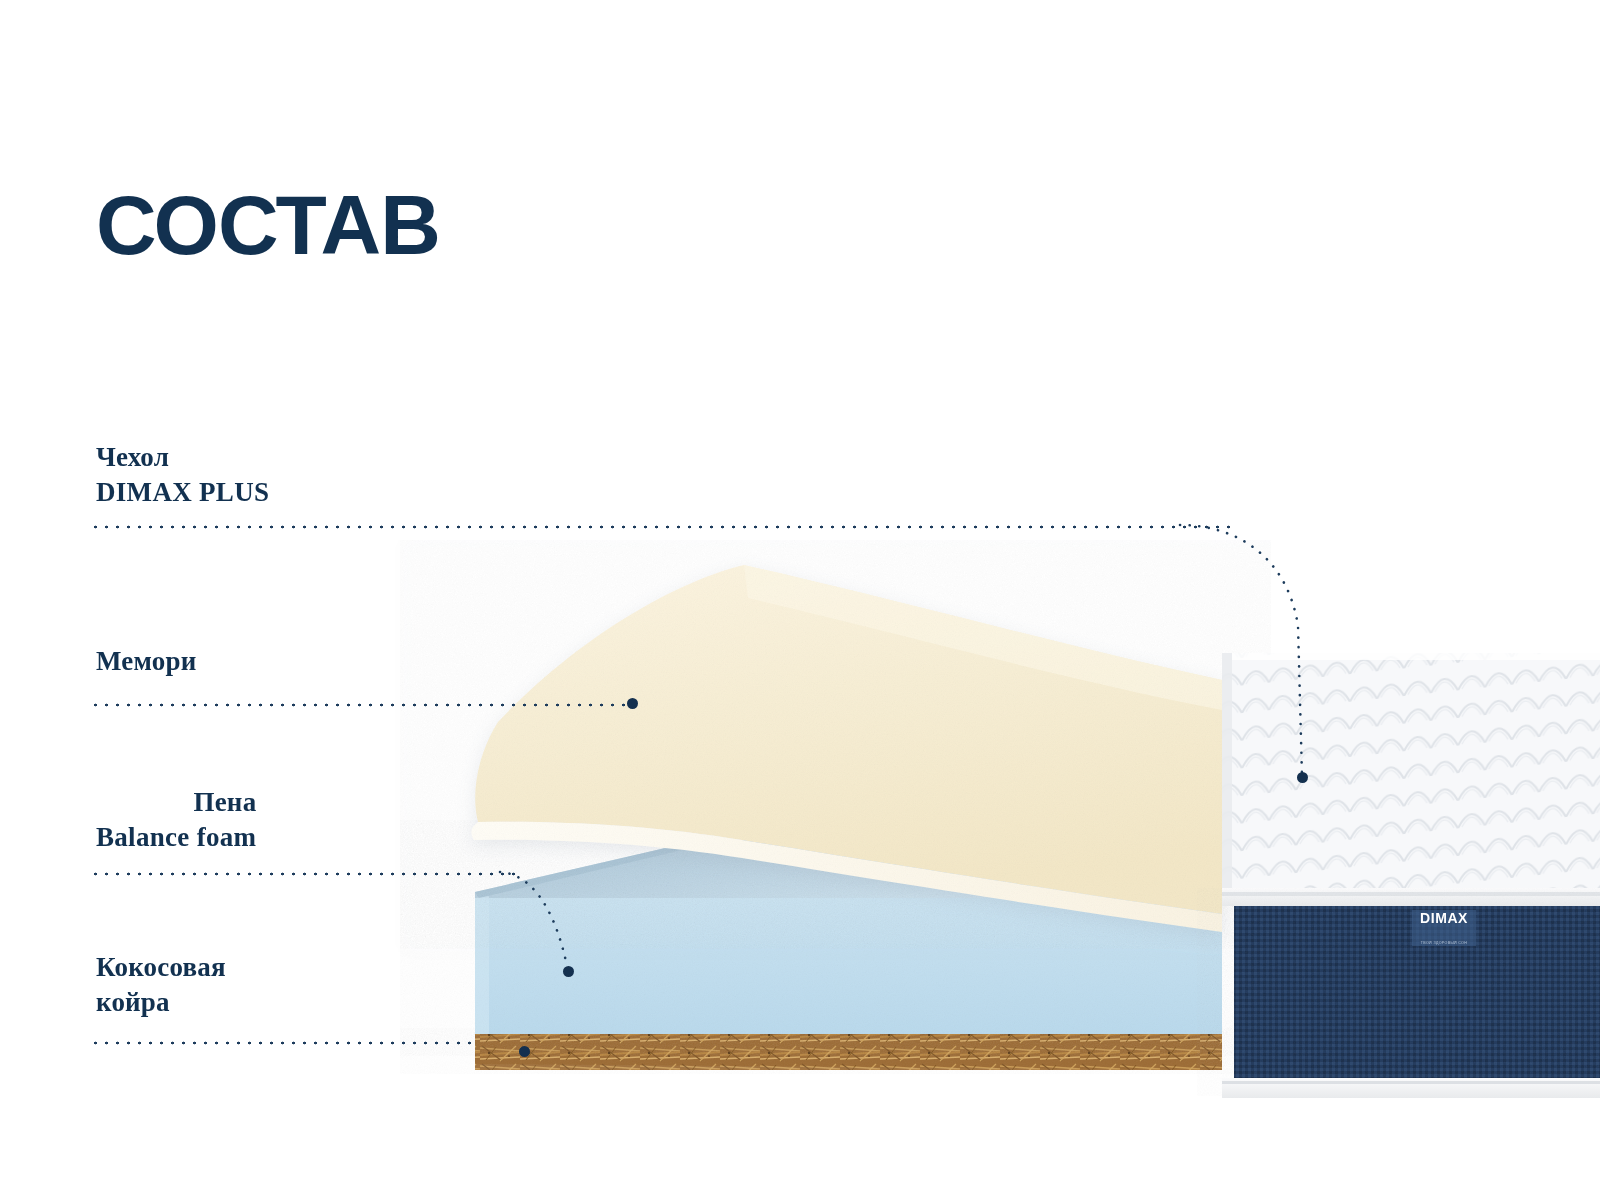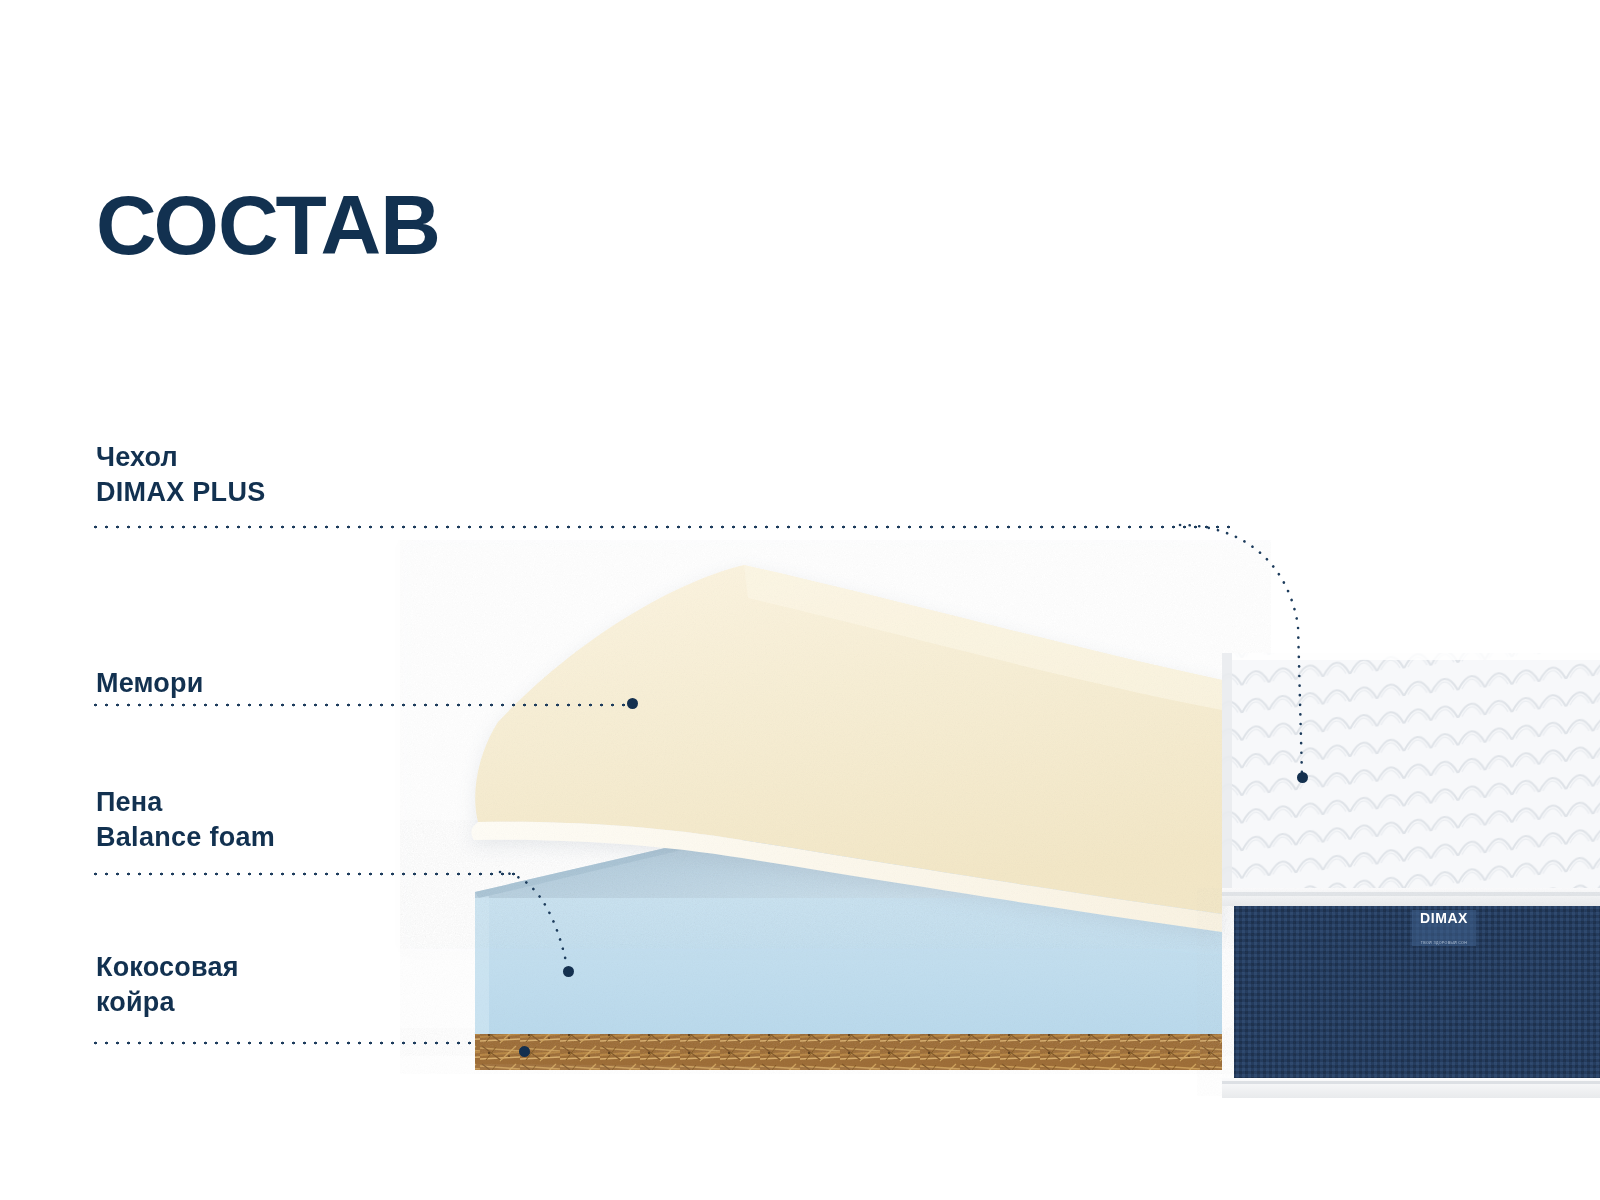--- a/index.html
+++ b/index.html
@@ -13,27 +13,27 @@
   .page-title{
     position:absolute;left:96px;top:183px;
     font-size:84px;line-height:84px;font-weight:700;
     letter-spacing:-1px;color:#123150;white-space:nowrap;
   }
 
   
   .label-block{position:absolute;left:96px;color:#123150;}
   .label-line{
     font-size:27px;line-height:35px;font-weight:700;
-    letter-spacing:.2px;white-space:nowrap;
+    letter-spacing:.2px;white-space:nowrap;font-family:Liberation Serif, serif;
   }
   .label-line.secondary{font-weight:600;letter-spacing:.3px;}
 
   #lbl-cover{top:440px;}
-  #lbl-memory{top:666px;}
-  #lbl-foam{top:785px;}
+  #lbl-memory{top:644px;}
+  #lbl-foam{top:785px;text-align:right;}
   #lbl-coir{top:950px;}
 
   
   .leader{position:absolute;height:4px;
     background-image:radial-gradient(circle, #1d3c5c 1.3px, rgba(0,0,0,0) 1.6px);
     background-size:11px 4px;background-repeat:repeat-x;background-position:0 50%;
   }
   #leader-cover{left:90px;top:525px;width:1140px;}
   #leader-memory{left:90px;top:703px;width:545px;}
   #leader-foam{left:90px;top:872px;width:430px;}

